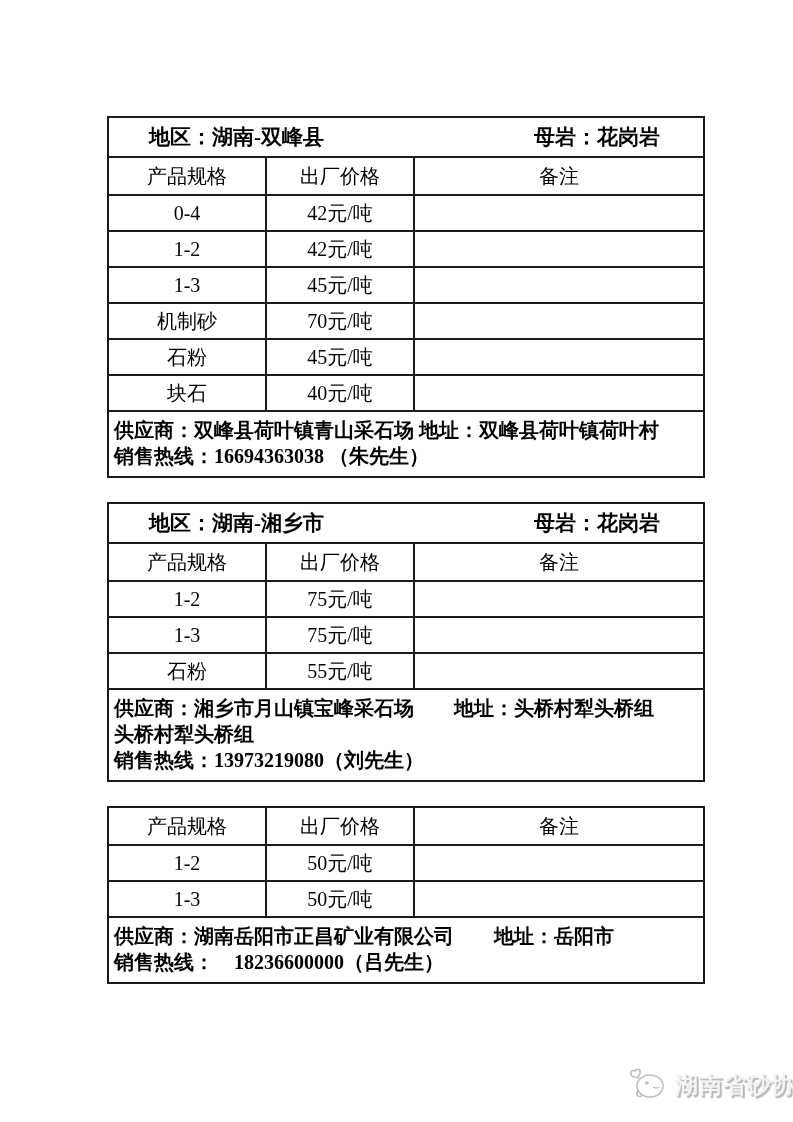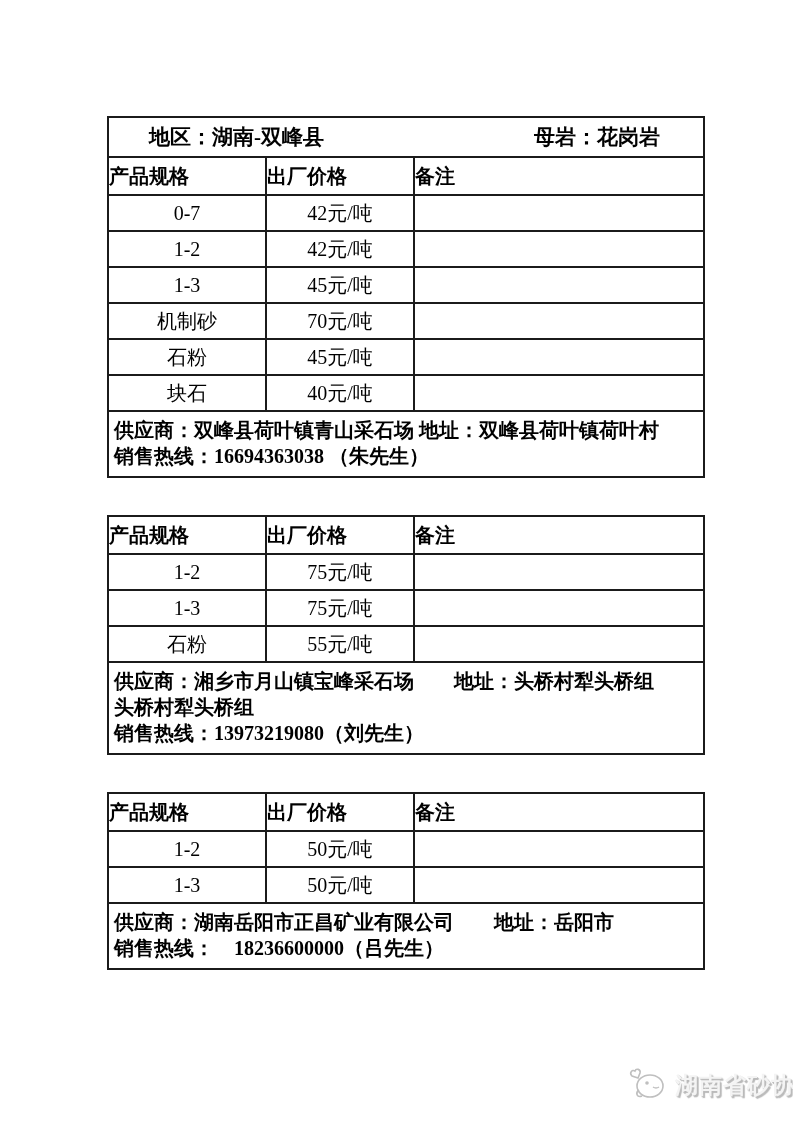--- a/index.html
+++ b/index.html
@@ -24,21 +24,21 @@
   .tables-container {
     position: absolute;
     left: 107px;
     top: 116px;
     width: 596px;
   }
   table.price-table {
     border-collapse: collapse;
     width: 596px;
     table-layout: fixed;
-    margin-bottom: 37px;
+    margin-bottom: 24px;
   }
   .price-table th,
   .price-table td {
     border: 2px solid #1b1b1b;
     padding: 0;
     vertical-align: middle;
     overflow: hidden;
   }
   .region-row th {
     height: 38px;
@@ -48,22 +48,22 @@
   }
   .region-header {
     display: flex;
     justify-content: space-between;
     align-items: center;
     padding: 0 43px 0 40px;
   }
   .col-header-row th {
     height: 36px;
     font-size: 20px;
-    font-weight: bold;
-    text-align: left;
+    font-weight: normal;
+    text-align: center;
   }
   .price-table tbody td {
     height: 34px;
     font-size: 20px;
     text-align: center;
   }
   .footer-cell {
     font-size: 20px;
     text-align: left;
     padding: 5px 4px 7px 5px !important;
@@ -110,21 +110,21 @@
         </th>
       </tr>
       <tr class="col-header-row">
         <th>产品规格</th>
         <th>出厂价格</th>
         <th>备注</th>
       </tr>
     </thead>
     <tbody>
           <tr>
-            <td>0-7</td>
+            <td>0-4</td>
             <td>42元/吨</td>
             <td></td>
           </tr>
           <tr>
             <td>1-2</td>
             <td>42元/吨</td>
             <td></td>
           </tr>
           <tr>
             <td>1-3</td>
@@ -157,20 +157,28 @@
     </tfoot>
   </table>
 
   <table class="price-table">
     <colgroup>
       <col style="width:158px">
       <col style="width:148px">
       <col style="width:290px">
     </colgroup>
     <thead>
+      <tr class="region-row">
+        <th colspan="3">
+          <div class="region-header">
+            <span>地区：湖南-湘乡市</span>
+            <span>母岩：花岗岩</span>
+          </div>
+        </th>
+      </tr>
       <tr class="col-header-row">
         <th>产品规格</th>
         <th>出厂价格</th>
         <th>备注</th>
       </tr>
     </thead>
     <tbody>
           <tr>
             <td>1-2</td>
             <td>75元/吨</td>

